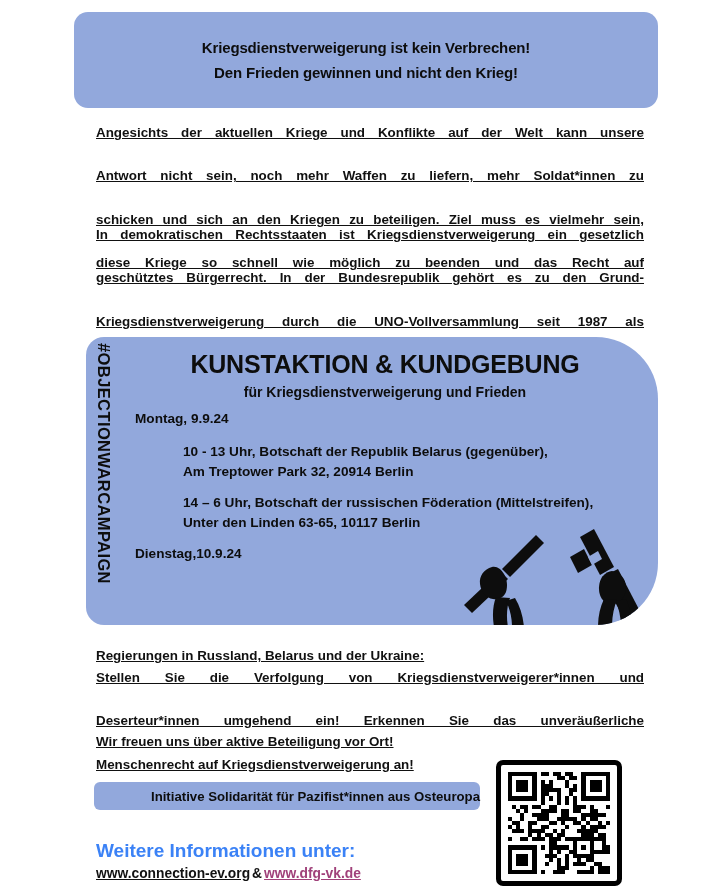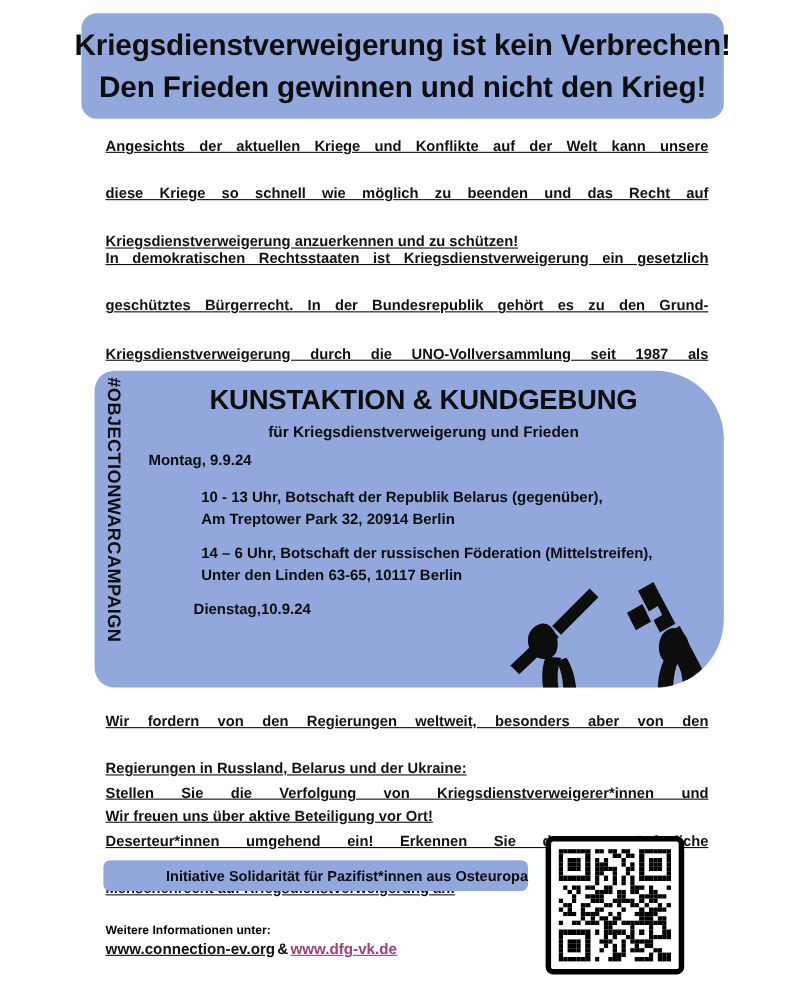--- a/index.html
+++ b/index.html
@@ -34,21 +34,21 @@
     background: #92a8dc;
     border-radius: 14px;
     box-sizing: border-box;
     display: flex;
     flex-direction: column;
     align-items: center;
     justify-content: center;
     gap: 9px;
   }
   .header-line {
-    font-size: 27px;
+    font-size: 15px;
     font-weight: bold;
     letter-spacing: -0.15px;
     color: #0d0d0d;
     text-align: left;
     line-height: 1.05;
     white-space: nowrap;
   }
 
   
   .para {
@@ -135,21 +135,21 @@
     color: #0d0d0d;
   }
 
   .day-label {
     position: absolute;
     font-size: 13.6px;
     font-weight: bold;
     color: #0d0d0d;
   }
   #day-1 { left: 49px; top: 74px; }
-  #day-2 { left: 49px; top: 209px; margin-left: 41px; }
+  #day-2 { left: 49px; top: 209px; }
 
   .slot {
     position: absolute;
     font-size: 13.6px;
     font-weight: bold;
     line-height: 1.48;
     color: #0d0d0d;
     white-space: nowrap;
   }
   #slot-1 { left: 97px; top: 105px; }
@@ -188,23 +188,23 @@
     white-space: nowrap;
   }
 
   
   .info-block {
     position: absolute;
     left: 96px;
     top: 840px;
   }
   .info-label {
-    font-size: 11px;
+    font-size: 19px;
     font-weight: bold;
-    color: #000000;
+    color: #3b82f6;
     display: block;
     margin-bottom: 2px;
   }
   .links-row {
     font-size: 13.8px;
     font-weight: bold;
     white-space: nowrap;
   }
   .link-1 {
     color: #111111;
@@ -267,22 +267,23 @@
 
 <div class="page">
 
   <div class="header-banner">
     <div class="header-line">Kriegsdienstverweigerung ist kein Verbrechen!</div>
     <div class="header-line">Den Frieden gewinnen und nicht den Krieg!</div>
   </div>
 
   <div class="para" id="para-1">
     <span class="line">Angesichts der aktuellen Kriege und Konflikte auf der Welt kann unsere</span>
+    <span class="line">Antwort nicht sein, noch mehr Waffen zu liefern, mehr Soldat*innen zu</span>
+    <span class="line">schicken und sich an den Kriegen zu beteiligen. Ziel muss es vielmehr sein,</span>
     <span class="line">diese Kriege so schnell wie möglich zu beenden und das Recht auf</span>
-    <span class="line nojust">Kriegsdienstverweigerung anzuerkennen und zu schützen!</span>
   </div>
 
   <div class="para" id="para-2">
     <span class="line">In demokratischen Rechtsstaaten ist Kriegsdienstverweigerung ein gesetzlich</span>
     <span class="line">geschütztes Bürgerrecht. In der Bundesrepublik gehört es zu den Grund-</span>
     <span class="line">Kriegsdienstverweigerung durch die UNO-Vollversammlung seit 1987 als</span>
     <span class="line nojust">unveräußerliches Menschenrecht anerkannt.</span>
   </div>
 
   <div class="event-box">
@@ -331,21 +332,20 @@
         <path d="M150 44 c8 1 14 8 14 16 c0 9 -5 16 -12 17 c-7 1 -12 -3 -14 -9
                  c-2 -6 -1 -13 2 -18 c3 -4 7 -6 10 -6 Z"></path>
 
         <path d="M142 72 c-4 8 -6 18 -6 28 l14 0 c0 -11 2 -20 5 -27 Z"></path>
         <path d="M154 74 c3 8 5 17 5 26 l12 0 c-1 -10 -3 -20 -7 -28 Z"></path>
       </g>
     </svg>
   </div>
 
   <div class="para" id="para-4">
-    <span class="line">Wir fordern von den Regierungen weltweit, besonders aber von den</span>
     <span class="line nojust">Regierungen in Russland, Belarus und der Ukraine:</span>
     <span class="line">Stellen Sie die Verfolgung von Kriegsdienstverweigerer*innen und</span>
     <span class="line">Deserteur*innen umgehend ein! Erkennen Sie das unveräußerliche</span>
     <span class="line nojust">Menschenrecht auf Kriegsdienstverweigerung an!</span>
   </div>
 
   <div class="para" id="para-4b">
     <span class="line nojust">Wir freuen uns über aktive Beteiligung vor Ort!</span>
   </div>
 

